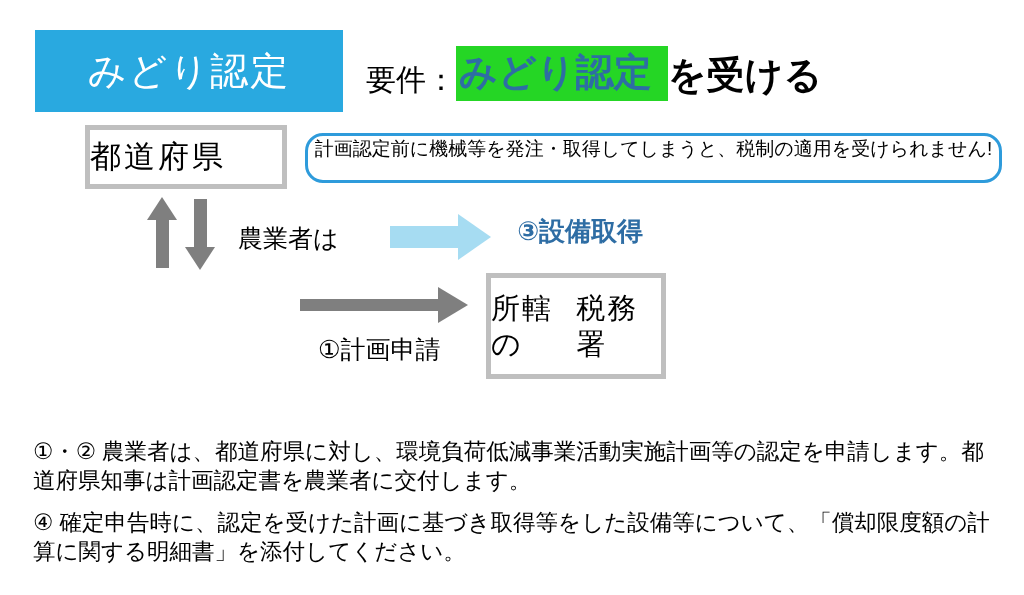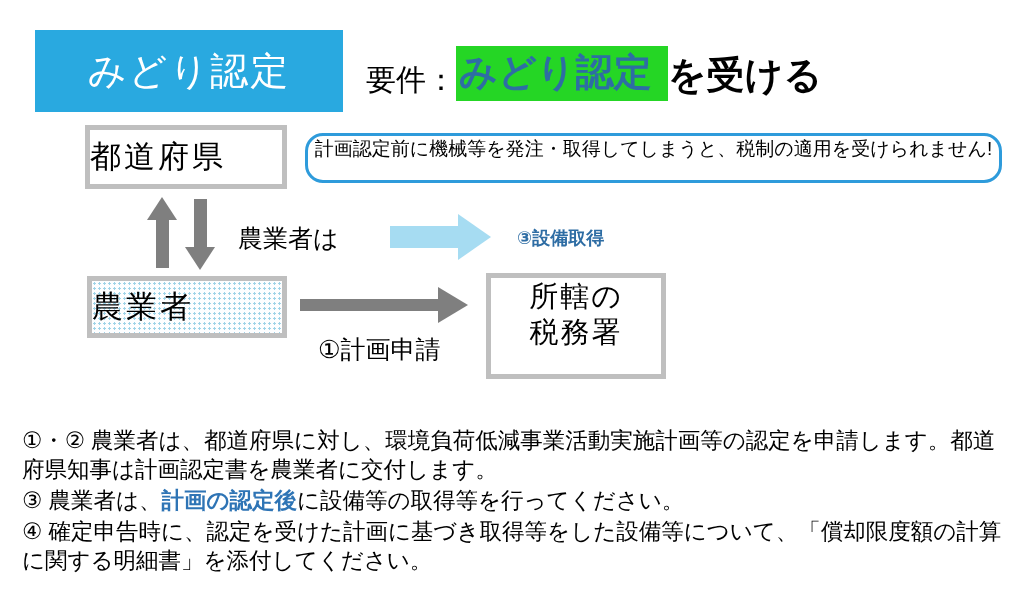--- a/index.html
+++ b/index.html
@@ -33,36 +33,36 @@
   }
   .prefecture{ left:85px; top:125px; width:192px; height:54px; font-size:31px; letter-spacing:3px; }
   .farmer{
     left:87px; top:276px; width:190px; height:52px; font-size:31px; letter-spacing:3px;
     background-color:#fdfeff;
     background-image:radial-gradient(var(--dot-blue) 1px, transparent 1.1px);
     background-size:5px 5px;
   }
   .taxoffice{
     left:486px; top:273px; width:170px; height:96px; font-size:29px;
-    flex-direction:column; line-height:1.25; letter-spacing:2px;
+    flex-direction:row; line-height:1.25; letter-spacing:2px;
   }
 
   
   .warning{
     position:absolute; left:305px; top:133px; width:691px; height:44px;
     border:3px solid var(--warning-border); border-radius:18px;
     display:flex; justify-content:center;
     font-size:19px; color:#000; white-space:nowrap; background:#fff;
   }
 
   
   .step-label{ position:absolute; font-size:25px; color:#000; white-space:nowrap; }
   .l1{ left:16px;  top:222px; }
   .l2{ left:238px; top:222px; }
-  .l3{ left:517px; top:226px; color:var(--step3-blue); font-weight:600; font-size:18px; }
+  .l3{ left:517px; top:214px; color:var(--step3-blue); font-weight:600; font-size:26px; }
   .l4{ left:318px; top:333px; }
 
   
   .v-arrow{ position:absolute; width:30px; }
   .v-arrow .shaft{ width:13px; height:48px; margin:0 auto; background:var(--gray-arrow); }
   .v-arrow .head{ width:0; height:0; margin:0 auto; }
   .arrow-up{ left:147px; top:197px; }
   .arrow-up .head{ border-left:15px solid transparent; border-right:15px solid transparent; border-bottom:23px solid var(--gray-arrow); }
   .arrow-down{ left:185px; top:199px; }
   .arrow-down .head{ border-left:15px solid transparent; border-right:15px solid transparent; border-top:23px solid var(--gray-arrow); }
@@ -76,21 +76,21 @@
   .arrow-blue .head{ border-top:23px solid transparent; border-bottom:23px solid transparent; border-left:33px solid var(--light-blue-arrow); }
   .arrow-gray{ left:300px; top:287px; }
   .arrow-gray .shaft{ width:138px; height:12px; }
   .arrow-gray .head{ border-top:18px solid transparent; border-bottom:18px solid transparent; border-left:30px solid var(--gray-arrow); }
 
   
   .notes{
     position:absolute; left:20px; top:424px; width:988px;
     font-size:22.5px; line-height:29px; color:#000;
   }
-  .notes p{ margin:2px; }
+  .notes p{ margin:13px; }
   .note-blue{ color:var(--note-blue); font-weight:700; }
 </style>
 </head>
 <body>
 
 <div class="canvas">
 
   <div class="title-box">
     <span>みどり認定</span>
   </div>
@@ -122,35 +122,31 @@
 
   <div class="step-label l2">農業者は</div>
 
   <div class="h-arrow arrow-blue">
     <div class="shaft"></div>
     <div class="head"></div>
   </div>
 
   <div class="step-label l3">③設備取得</div>
 
-  <div class="box farmer">
-    <span>農業者</span>
-  </div>
 
   <div class="h-arrow arrow-gray">
     <div class="shaft"></div>
     <div class="head"></div>
   </div>
 
   <div class="step-label l4">①計画申請</div>
 
   <div class="box taxoffice">
     <span>所轄の</span>
     <span>税務署</span>
   </div>
 
   <div class="notes">
     <p>①・② 農業者は、都道府県に対し、環境負荷低減事業活動実施計画等の認定を申請します。都道府県知事は計画認定書を農業者に交付します。</p>
-    <p><span>③ 農業者は、</span><span class="note-blue">計画の認定後</span><span>に設備等の取得等を行ってください。</span></p>
     <p>④ 確定申告時に、認定を受けた計画に基づき取得等をした設備等について、「償却限度額の計算に関する明細書」を添付してください。</p>
   </div>
 
 </div>
 
 </body></html>

